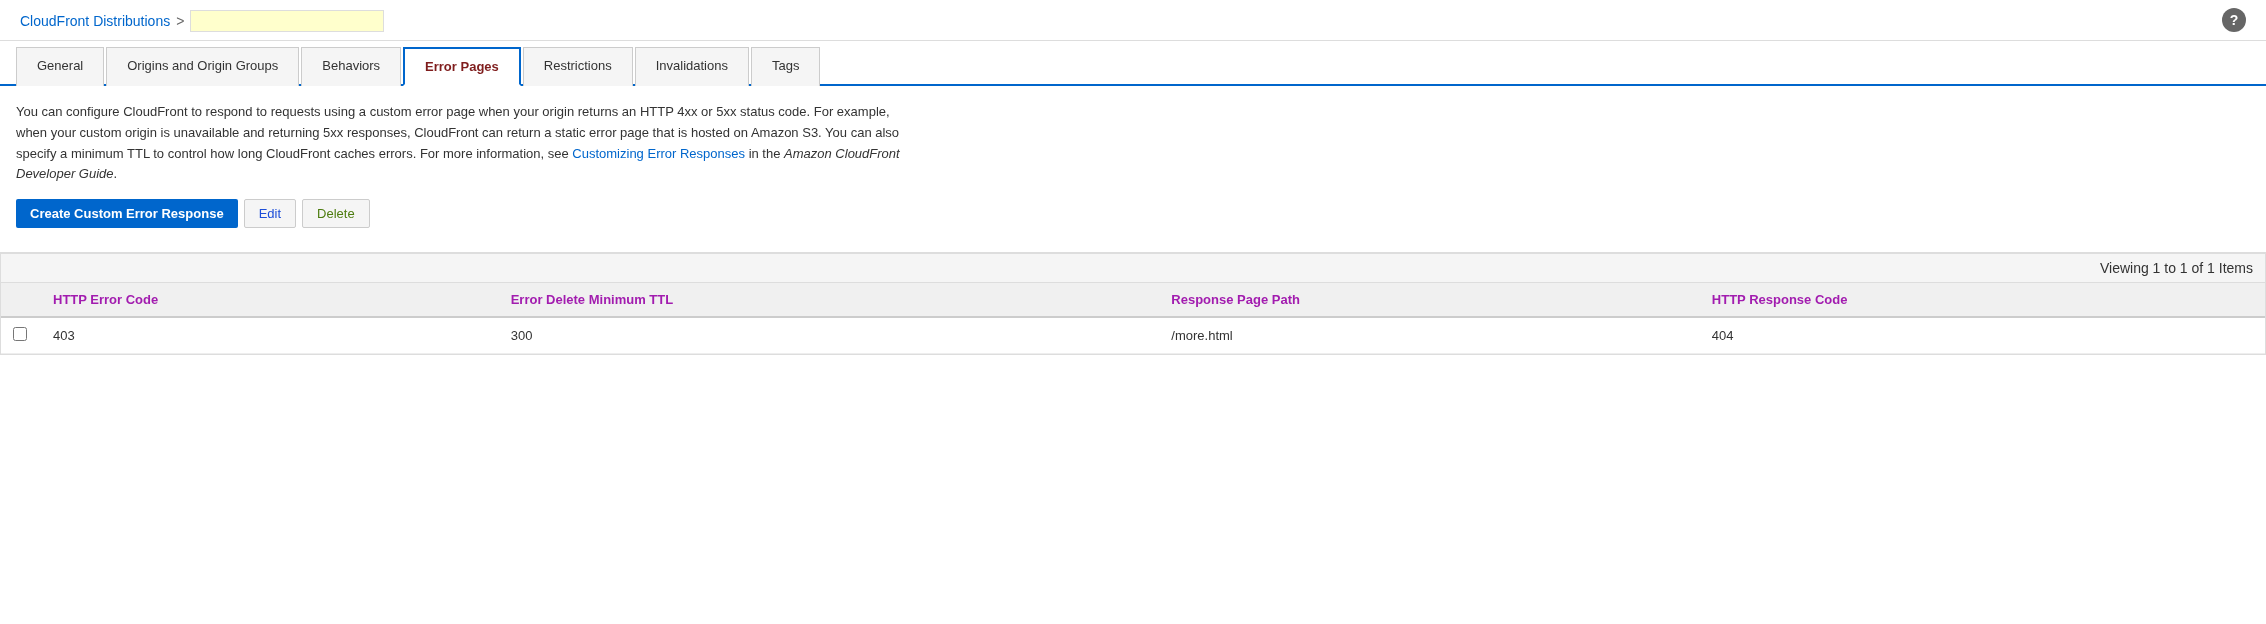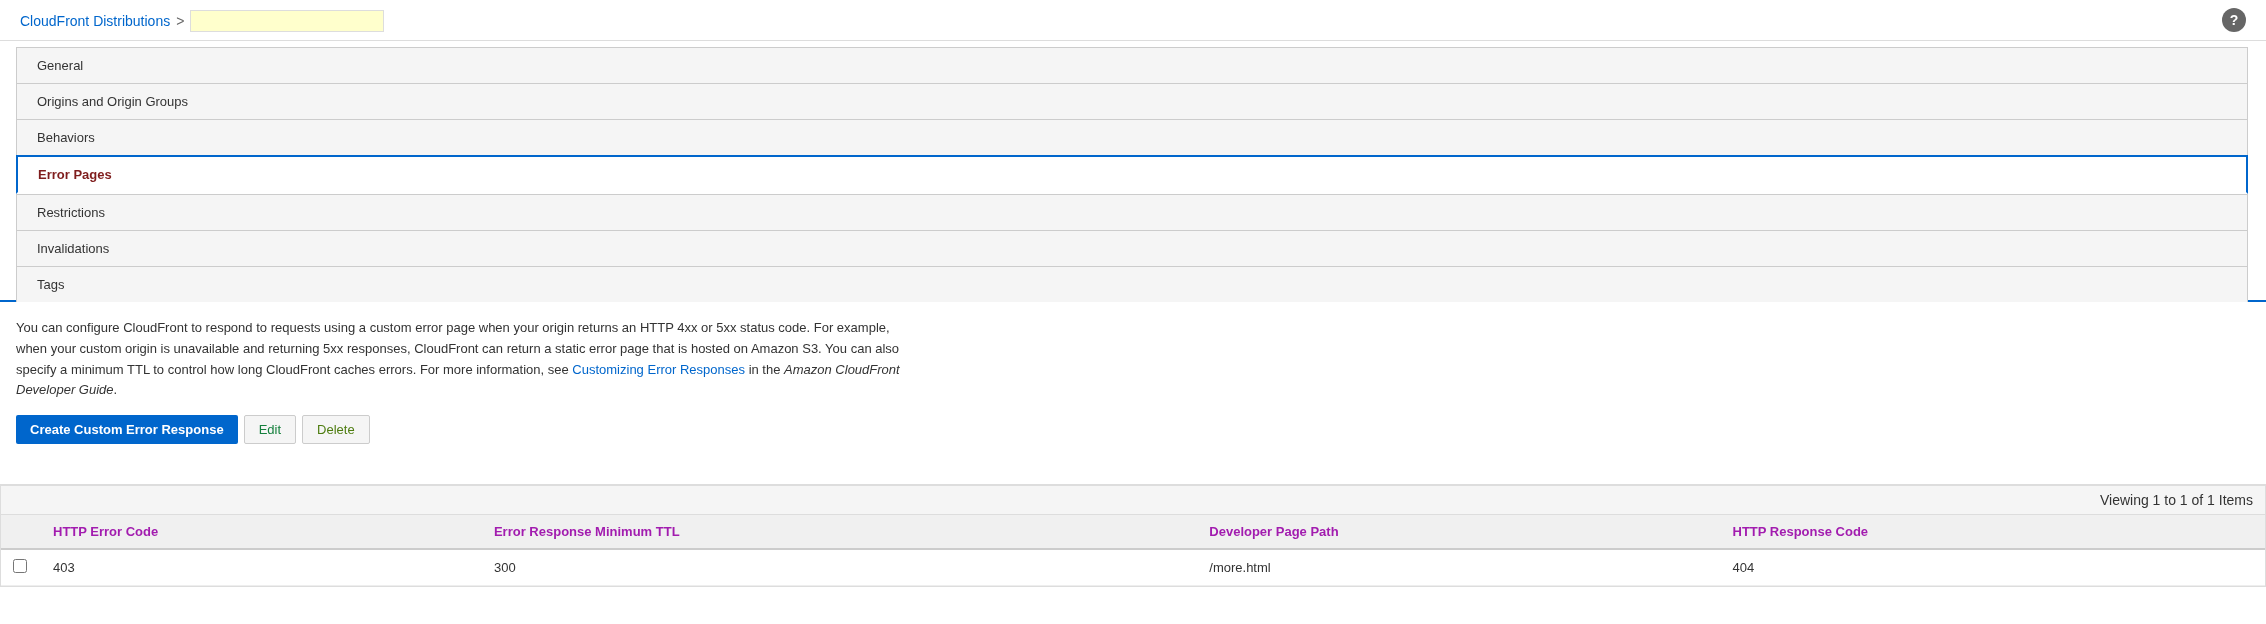--- a/index.html
+++ b/index.html
@@ -55,21 +55,20 @@
       cursor: pointer;
     }
 
     
     .tabs-container {
       display: flex;
       border-bottom: 2px solid #0066cc;
       padding: 0 16px;
       margin-top: 4px;
       background: #fff;
-      flex-direction: column;
     }
     .tab {
       padding: 10px 20px;
       cursor: pointer;
       font-size: 13px;
       color: #333;
       border: 1px solid #ccc;
       border-bottom: none;
       background: #f5f5f5;
       margin-right: 2px;
@@ -107,35 +106,35 @@
     }
     .description-text em {
       font-style: italic;
     }
 
     
     .action-bar {
       display: flex;
       align-items: center;
       gap: 6px;
-      margin-bottom: 24px;
+      margin-bottom: 8px;
     }
     .btn-primary {
       background: #0066cc;
       color: #fff;
       border: none;
       padding: 7px 14px;
       font-size: 13px;
       font-weight: bold;
       cursor: pointer;
       border-radius: 2px;
     }
     .btn-secondary {
       background: #f5f5f5;
-      color: #15803d;
+      color: #1d4ed8;
       border: 1px solid #ccc;
       padding: 6px 14px;
       font-size: 13px;
       cursor: pointer;
       border-radius: 2px;
     }
     .btn-secondary.disabled {
       color: #4d7c0f;
       cursor: default;
     }
@@ -223,22 +222,22 @@
 
 <div class="table-section">
   <div class="table-header-bar">
     <span>Viewing 1 to 1 of 1 Items</span>
   </div>
   <table>
     <thead>
       <tr>
         <th class="checkbox-col"></th>
         <th>HTTP Error Code</th>
-        <th>Error Response Minimum TTL</th>
-        <th>Developer Page Path</th>
+        <th>Error Delete Minimum TTL</th>
+        <th>Response Page Path</th>
         <th>HTTP Response Code</th>
       </tr>
     </thead>
     <tbody>
       <tr>
         <td>
           <input type="checkbox" class="checkbox" style="">
         </td>
         <td>403</td>
         <td>300</td>

